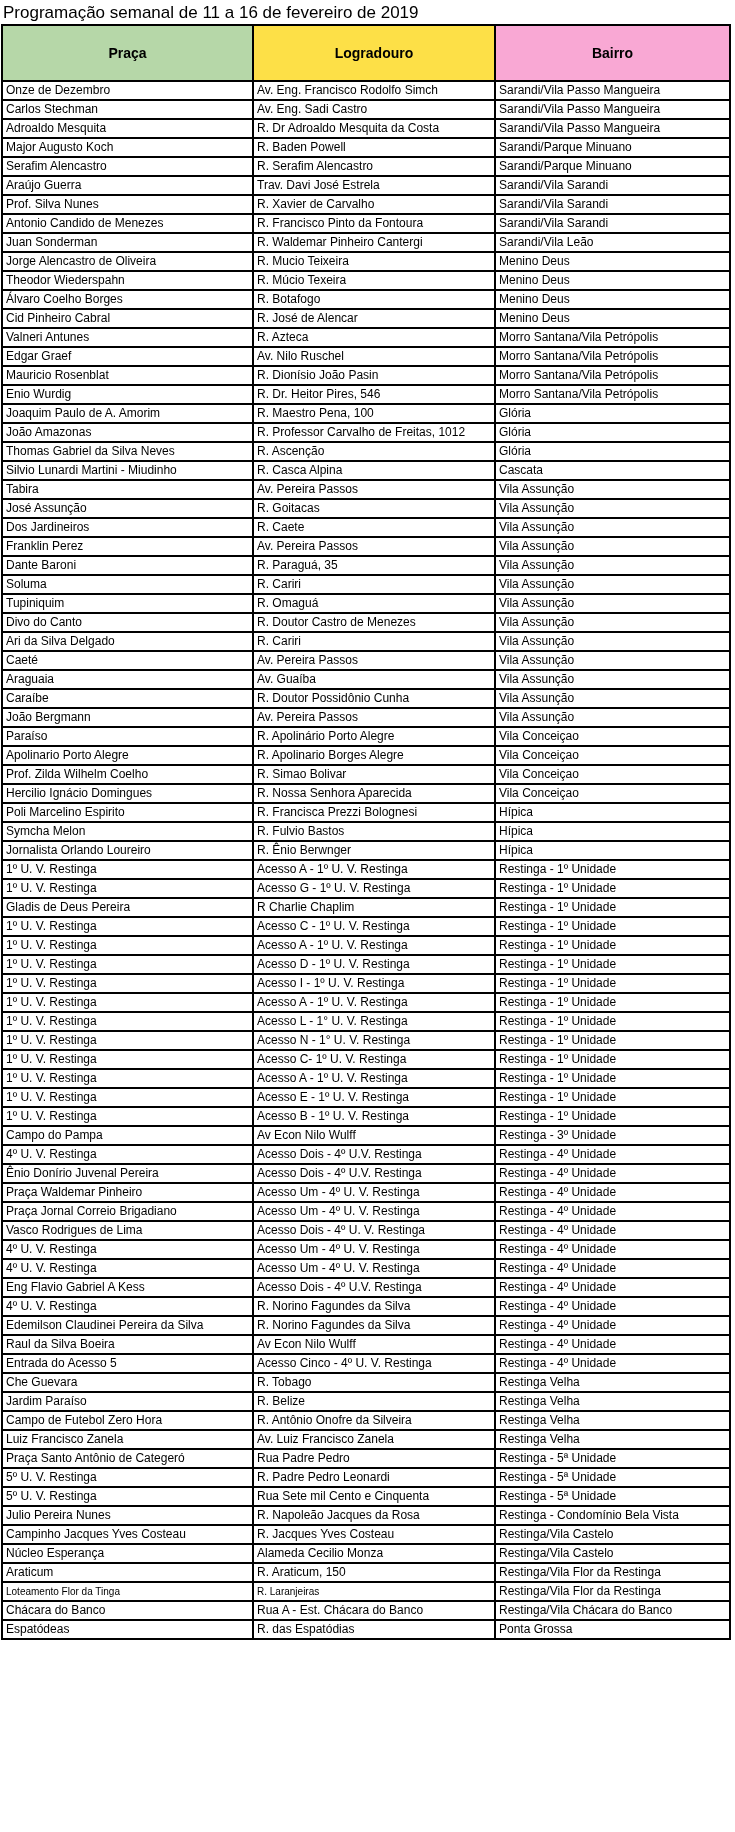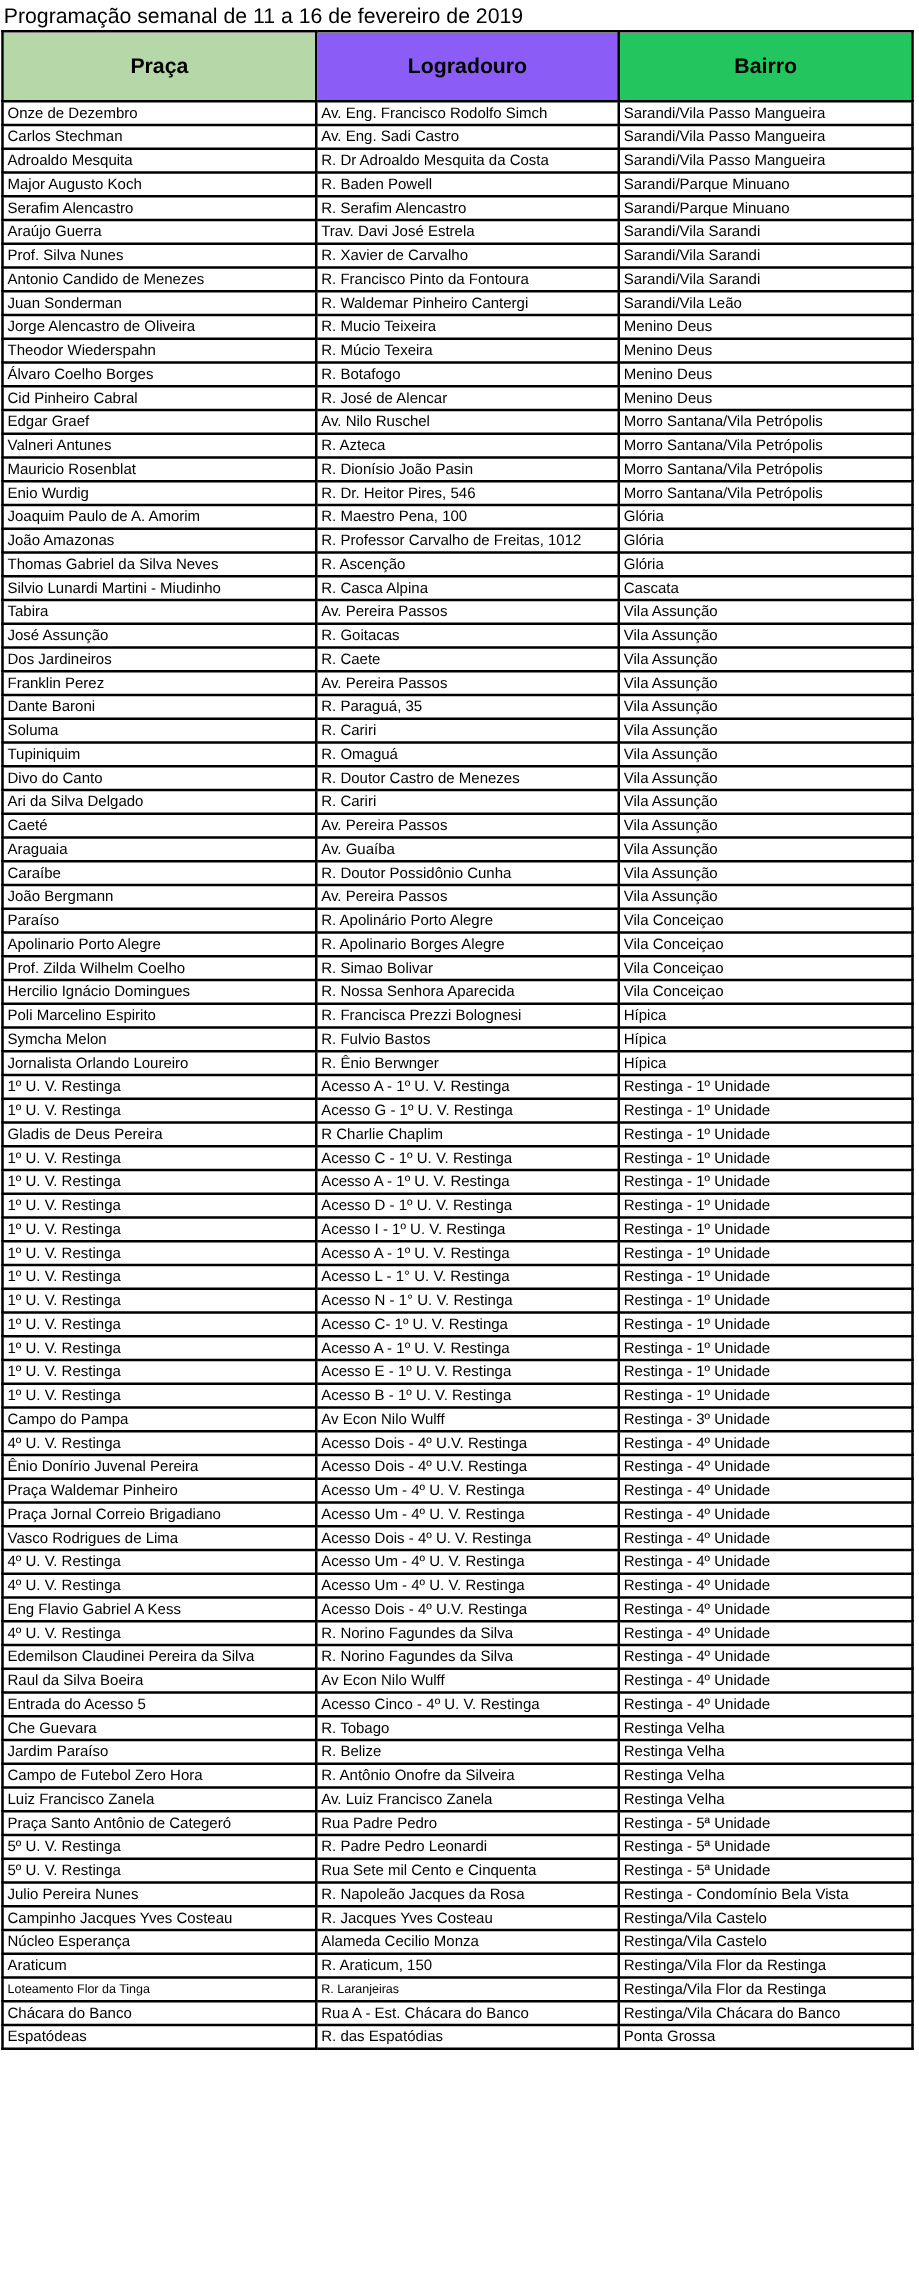--- a/index.html
+++ b/index.html
@@ -15,21 +15,21 @@
   table.sched{
     position:absolute;left:1px;top:24px;
     border-collapse:collapse;table-layout:fixed;
   }
   table.sched th, table.sched td{
     border:2px solid #000;
     overflow:hidden;white-space:nowrap;
   }
   table.sched th{
     height:52px;
-    font-size:17px;font-weight:bold;text-align:center;vertical-align:middle;
+    font-size:14px;font-weight:bold;text-align:center;vertical-align:middle;
   }
   table.sched td{
     height:17px; 
     font-size:12px;line-height:17px;
     padding:0 2px 0 3px;vertical-align:middle;text-align:left;
   }
   table.sched td.small-cell{font-size:10px;margin-top:31px;}
   col.c1{width:251px;} col.c2{width:242px;} col.c3{width:235px;}
 </style>
 </head>
@@ -39,22 +39,22 @@
 
 <table class="sched">
   <colgroup>
     <col class="c1">
       <col class="c2">
       <col class="c3">
   </colgroup>
   <thead>
     <tr>
       <th style="background: rgb(182, 215, 168);">Praça</th>
-      <th style="background: #8b5cf6;">Logradouro</th>
-      <th style="background: #22c55e;">Bairro</th>
+      <th style="background: #fde047;">Logradouro</th>
+      <th style="background: #f9a8d4;">Bairro</th>
     </tr>
   </thead>
   <tbody id="tbody">
       <tr>
         <td>Onze de Dezembro</td>
         <td>Av. Eng. Francisco Rodolfo Simch</td>
         <td>Sarandi/Vila Passo Mangueira</td>
       </tr>
       <tr>
         <td>Carlos Stechman</td>
@@ -110,27 +110,27 @@
         <td>Álvaro Coelho Borges</td>
         <td>R. Botafogo</td>
         <td>Menino Deus</td>
       </tr>
       <tr>
         <td>Cid Pinheiro Cabral</td>
         <td>R. José de Alencar</td>
         <td>Menino Deus</td>
       </tr>
       <tr>
+        <td>Valneri Antunes</td>
+        <td>R. Azteca</td>
+        <td>Morro Santana/Vila Petrópolis</td>
+      </tr>
+      <tr>
         <td>Edgar Graef</td>
         <td>Av. Nilo Ruschel</td>
-        <td>Morro Santana/Vila Petrópolis</td>
-      </tr>
-      <tr>
-        <td>Valneri Antunes</td>
-        <td>R. Azteca</td>
         <td>Morro Santana/Vila Petrópolis</td>
       </tr>
       <tr>
         <td>Mauricio Rosenblat</td>
         <td>R. Dionísio João Pasin</td>
         <td>Morro Santana/Vila Petrópolis</td>
       </tr>
       <tr>
         <td>Enio Wurdig</td>
         <td>R. Dr. Heitor Pires, 546</td>

